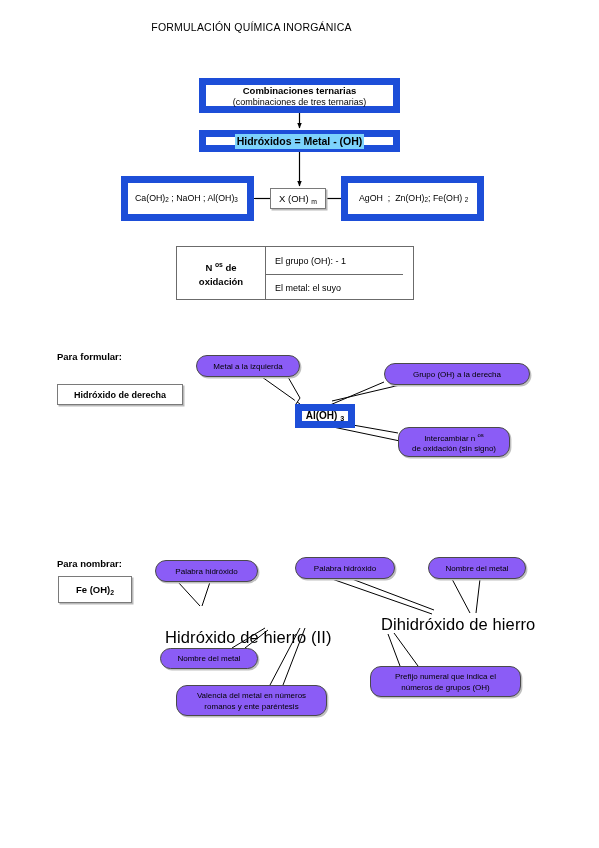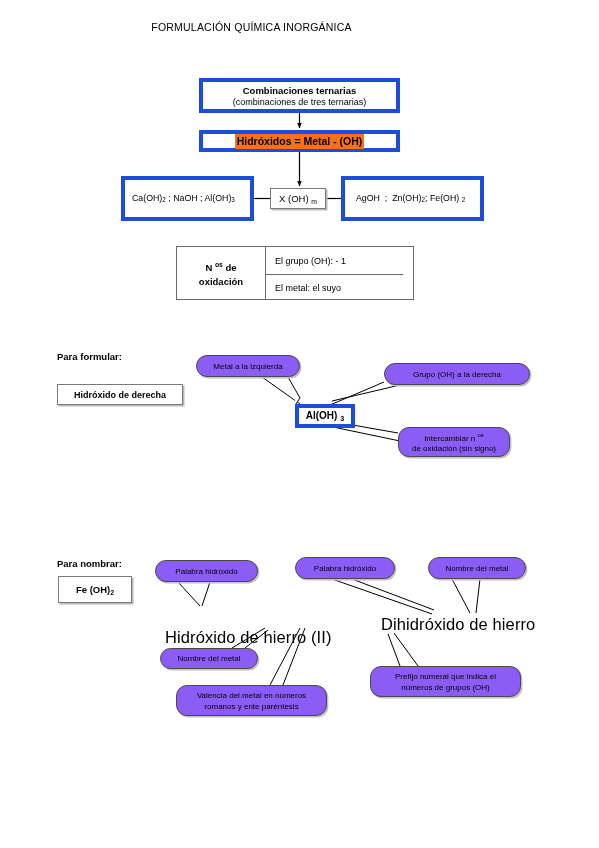--- a/index.html
+++ b/index.html
@@ -6,32 +6,32 @@
   body{width:599px;height:848px;position:relative;
        font-family:"Liberation Sans","DejaVu Sans",sans-serif;
        color:#000;-webkit-font-smoothing:antialiased;}
   .abs{position:absolute;box-sizing:border-box;}
 
   
   #page-title{left:0;top:21px;width:503px;text-align:center;
               font-size:10.5px;font-weight:normal;letter-spacing:.2px;}
 
   
-  .box{border:4px solid #1d4ed8;background:#fff;display:flex;
+  .box{border:7px solid #1d4ed8;background:#fff;display:flex;
        align-items:center;justify-content:center;text-align:center;}
   .box.shadow{border:1px solid #7a7a7a;
        box-shadow:1.5px 1.5px 0 0 #b9b9b9;}
 
   #box-ternarias{left:199px;top:78px;width:201px;height:35px;
       flex-direction:column;gap:1px;}
   #box-ternarias .l1{font-size:9.5px;font-weight:bold;}
   #box-ternarias .l2{font-size:9px;}
 
   #box-hidroxidos{left:199px;top:130px;width:201px;height:22px;}
-  #box-hidroxidos .hl{background:#f97316;font-size:10.5px;font-weight:bold;
+  #box-hidroxidos .hl{background:#7dd3fc;font-size:10.5px;font-weight:bold;
       padding:1px 2px;line-height:13px;}
 
   #box-ejemplos-izq{left:121px;top:176px;width:133px;height:45px;
       font-size:8.8px;justify-content:flex-start;padding-left:7px;}
   #box-ejemplos-der{left:341px;top:176px;width:143px;height:45px;
       font-size:8.8px;justify-content:flex-start;padding-left:11px;}
   #box-general{left:270px;top:188px;width:56px;height:21px;font-size:9.5px;}
 
   sub{font-size:.72em;vertical-align:-.22em;}
 

